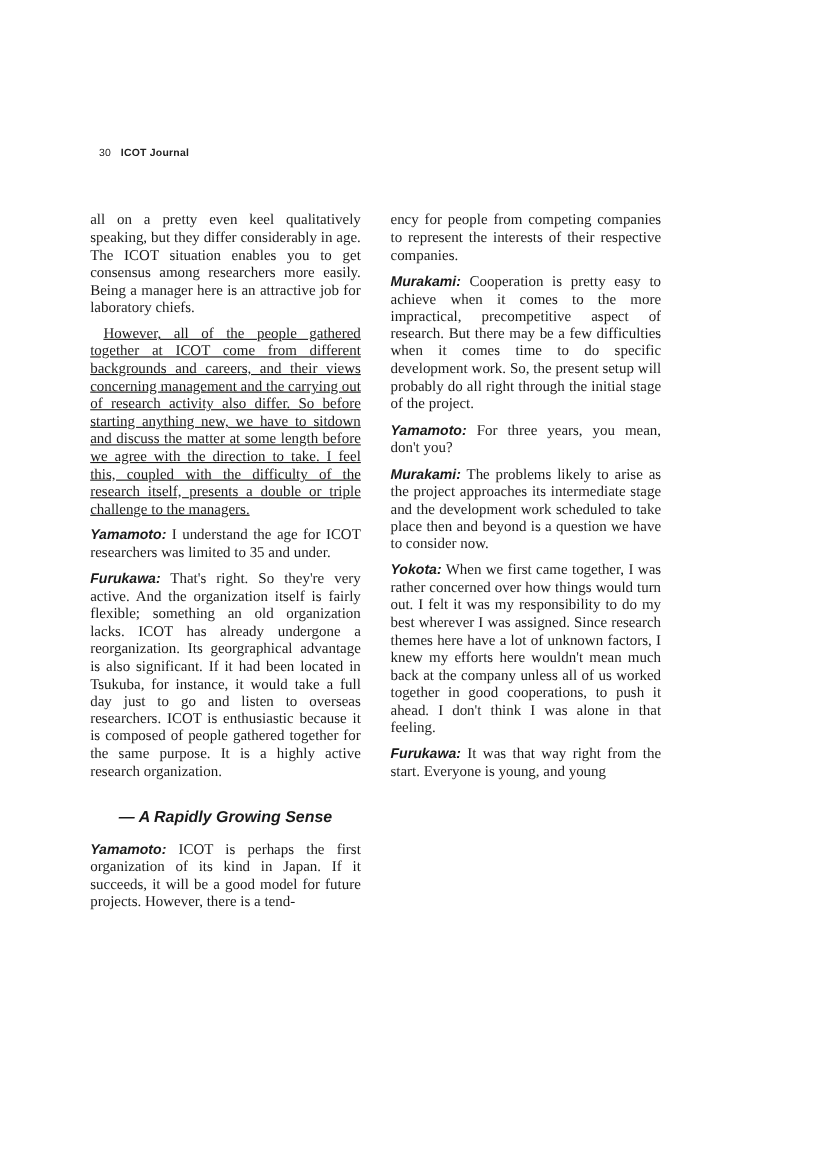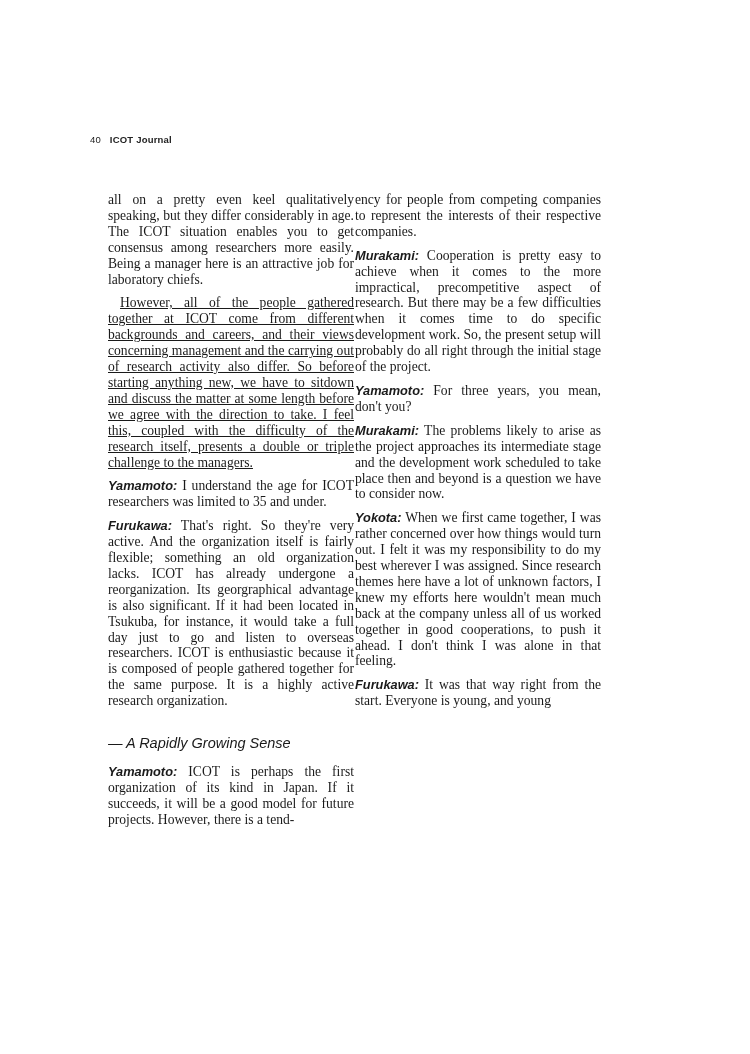--- a/index.html
+++ b/index.html
@@ -1,32 +1,32 @@
 <!DOCTYPE html>
 <html><head>
 <meta charset="utf-8">
 <style>
   html, body { margin: 0; padding: 0; background: #ffffff; }
   body { width: 750px; height: 1054px; position: relative; overflow: hidden; color: #1a1a1a; }
   .header { position: absolute; left: 90px; top: 134px; font-family: "Liberation Sans", sans-serif; font-size: 9.5px; font-weight: bold; letter-spacing: 0.2px; color: #222; }
   .header .num { margin-right: 6px; font-weight: normal; }
   .col { position: absolute; top: 192px; width: 246px; font-family: "Liberation Serif", serif; font-size: 13.6px; line-height: 15.9px; text-align: justify; hyphens: manual; }
-  .col.left { left: 108px; }
+  .col.left { left: 82px; }
   .col.right { left: 355px; width: 246px; top: 192px; }
   .col p { margin: 0 0 8px 0; }
   .col p.indent { text-indent: 12px; margin-top: 0; text-decoration: underline; }
   .col p.cont { margin-bottom: 16px; }
   .speaker { font-family: "Liberation Sans", sans-serif; font-style: italic; font-weight: bold; font-size: 12.8px; }
-  .subhead { font-family: "Liberation Sans", sans-serif; font-style: italic; font-weight: normal; font-size: 14.5px; line-height: 18px; text-align: left; margin: 25px 0 12px 0; }
+  .subhead { font-family: "Liberation Sans", sans-serif; font-style: italic; font-weight: bold; font-size: 14.5px; line-height: 18px; text-align: center; margin: 25px 0 12px 0; }
 </style>
 </head>
 <body>
 
 <div class="header">
-  <span class="num">40</span>
+  <span class="num">30</span>
   <span>ICOT Journal</span>
 </div>
 
 <div class="col left">
   <p>all on a pretty even keel qualitatively speaking, but they differ considerably in age. The ICOT situation enables you to get consensus among researchers more easily. Being a manager here is an attractive job for laboratory chiefs.</p>
   <p class="indent">However, all of the people gathered together at ICOT come from different backgrounds and careers, and their views concerning management and the carrying out of research activity also differ. So before starting anything new, we have to sitdown and discuss the matter at some length before we agree with the direction to take. I feel this, coupled with the difficulty of the research itself, presents a double or triple challenge to the managers.</p>
   <p><span class="speaker">Yamamoto:</span><span> I understand the age for ICOT researchers was limited to 35 and under.</span></p>
   <p><span class="speaker">Furukawa:</span><span> That's right. So they're very active. And the organization itself is fairly flexible; something an old organization lacks. ICOT has already undergone a reorganization. Its georgraphical advantage is also significant. If it had been located in Tsukuba, for instance, it would take a full day just to go and listen to overseas researchers. ICOT is enthusiastic because it is composed of people gathered together for the same purpose. It is a highly active research organization.</span></p>
   <div class="subhead">
     <div>— A Rapidly Growing Sense</div>

